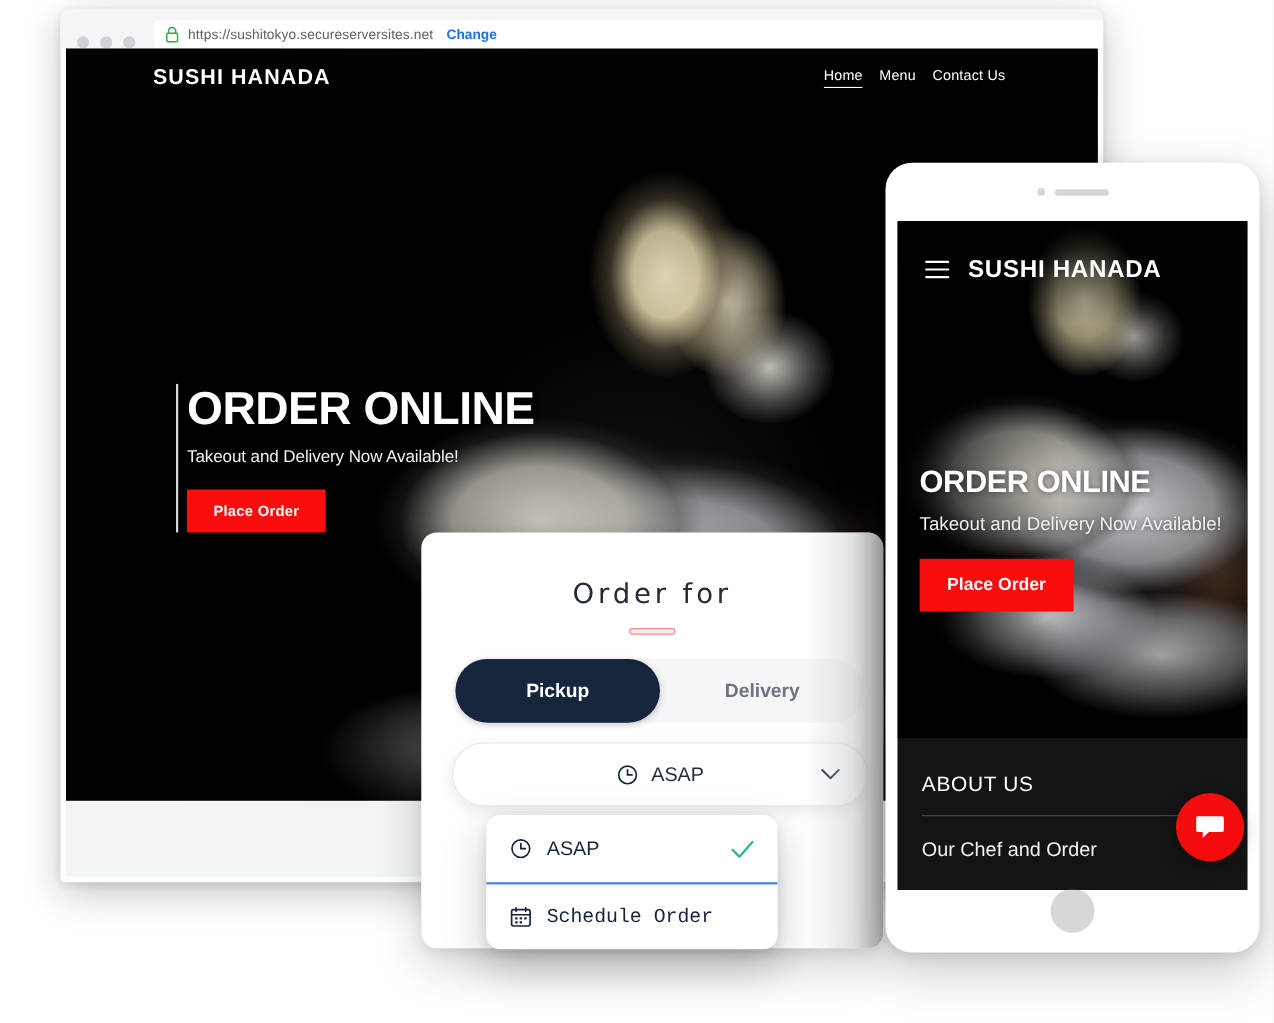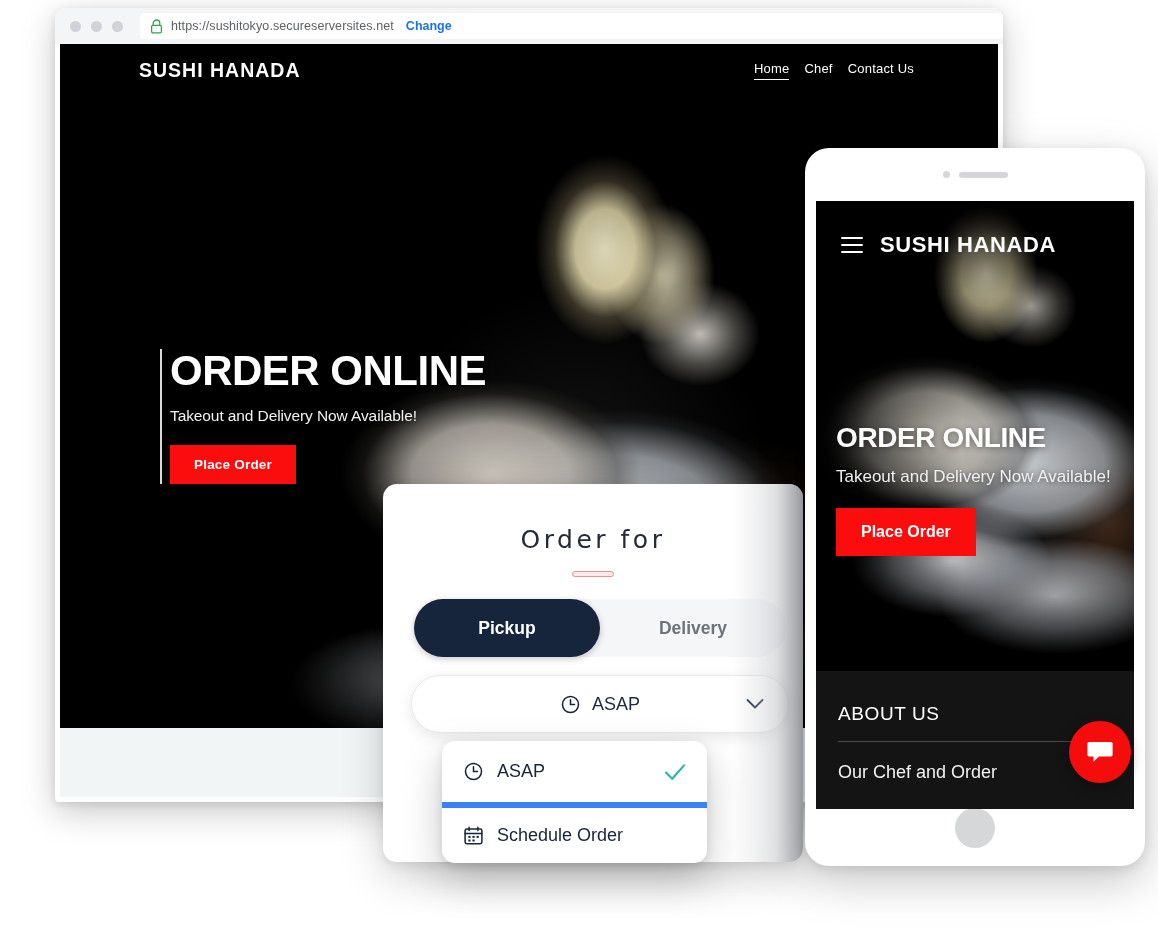--- a/index.html
+++ b/index.html
@@ -37,21 +37,21 @@
     overflow: hidden;
     z-index: 10;
   }
   .browser-chrome {
     position: absolute;
     left: 0; top: 0;
     width: 948px;
     height: 36px;
     background: #f4f5f7;
     display: flex;
-    align-items: center;
+    align-items: flex-end;
     padding: 0 0 0 15px;
     box-sizing: border-box;
   }
   .dots { display: flex; gap: 10px; align-items: center; }
   .dot { width: 11px; height: 11px; border-radius: 50%; background: #cfd2d6; }
 
   .urlbar {
     margin-left: 17px;
     height: 26px;
     flex: 1;
@@ -315,21 +315,21 @@
     overflow: hidden;
   }
   .dd-item {
     height: 61px;
     display: flex;
     align-items: center;
     padding: 0 21px;
     box-sizing: border-box;
     cursor: pointer;
   }
-  .dd-item + .dd-item { border-top: 6px solid #3b82f6; }
+  .dd-item + .dd-item { border-top: 2px solid #3b82f6; font-family: Liberation Mono, monospace; }
   .dd-label {
     margin-left: 13px;
     font-size: 18px;
     color: #16253c;
   }
   .dd-check { margin-left: auto; }
 
   
   .phone {
     position: absolute;
@@ -529,21 +529,21 @@
 
     <div class="site">
       <div class="hero">
         <div class="hero-photo"></div>
         <div class="hero-vignette"></div>
 
         <div class="site-nav">
           <div class="site-brand">SUSHI HANADA</div>
           <div class="site-links">
             <span class="site-link active">Home</span>
-            <span class="site-link">Chef</span>
+            <span class="site-link">Menu</span>
             <span class="site-link">Contact Us</span>
           </div>
         </div>
 
         <div class="hero-copy">
           <h1 class="hero-title">ORDER ONLINE</h1>
           <p class="hero-sub">Takeout and Delivery Now Available!</p>
           <button class="hero-cta">Place Order</button>
         </div>
       </div>

